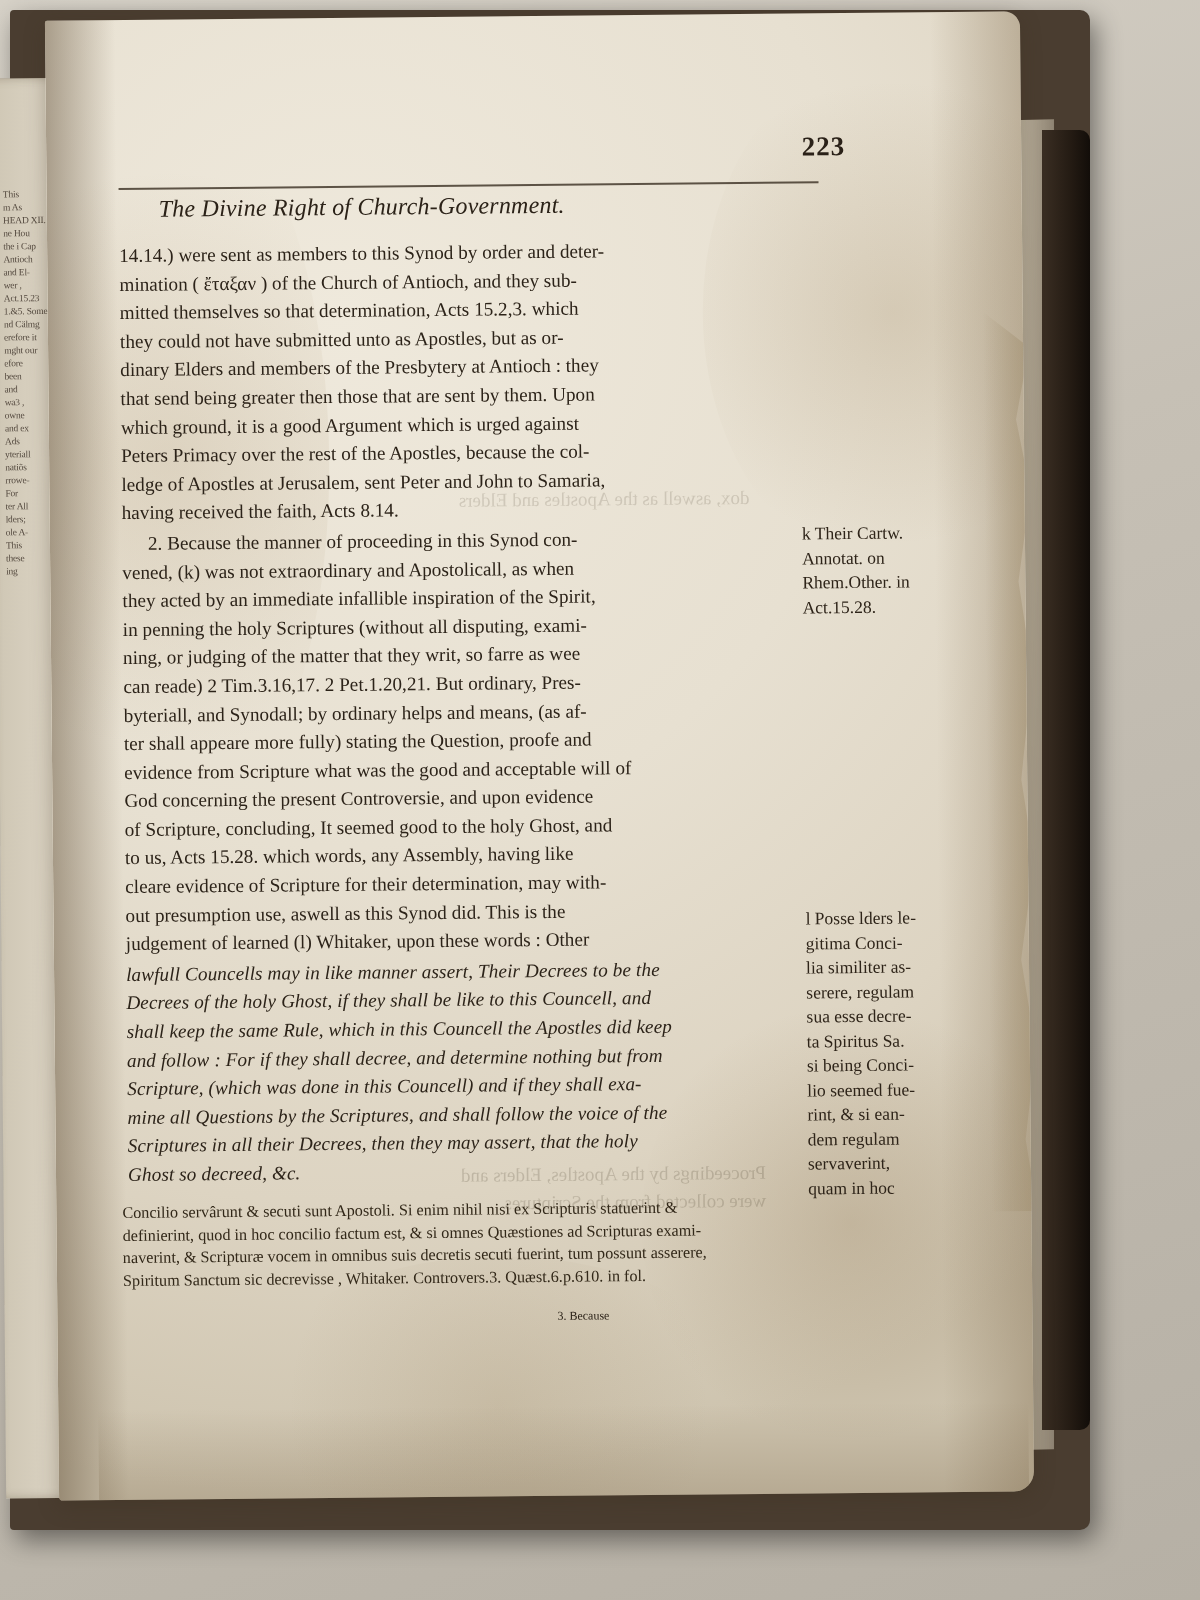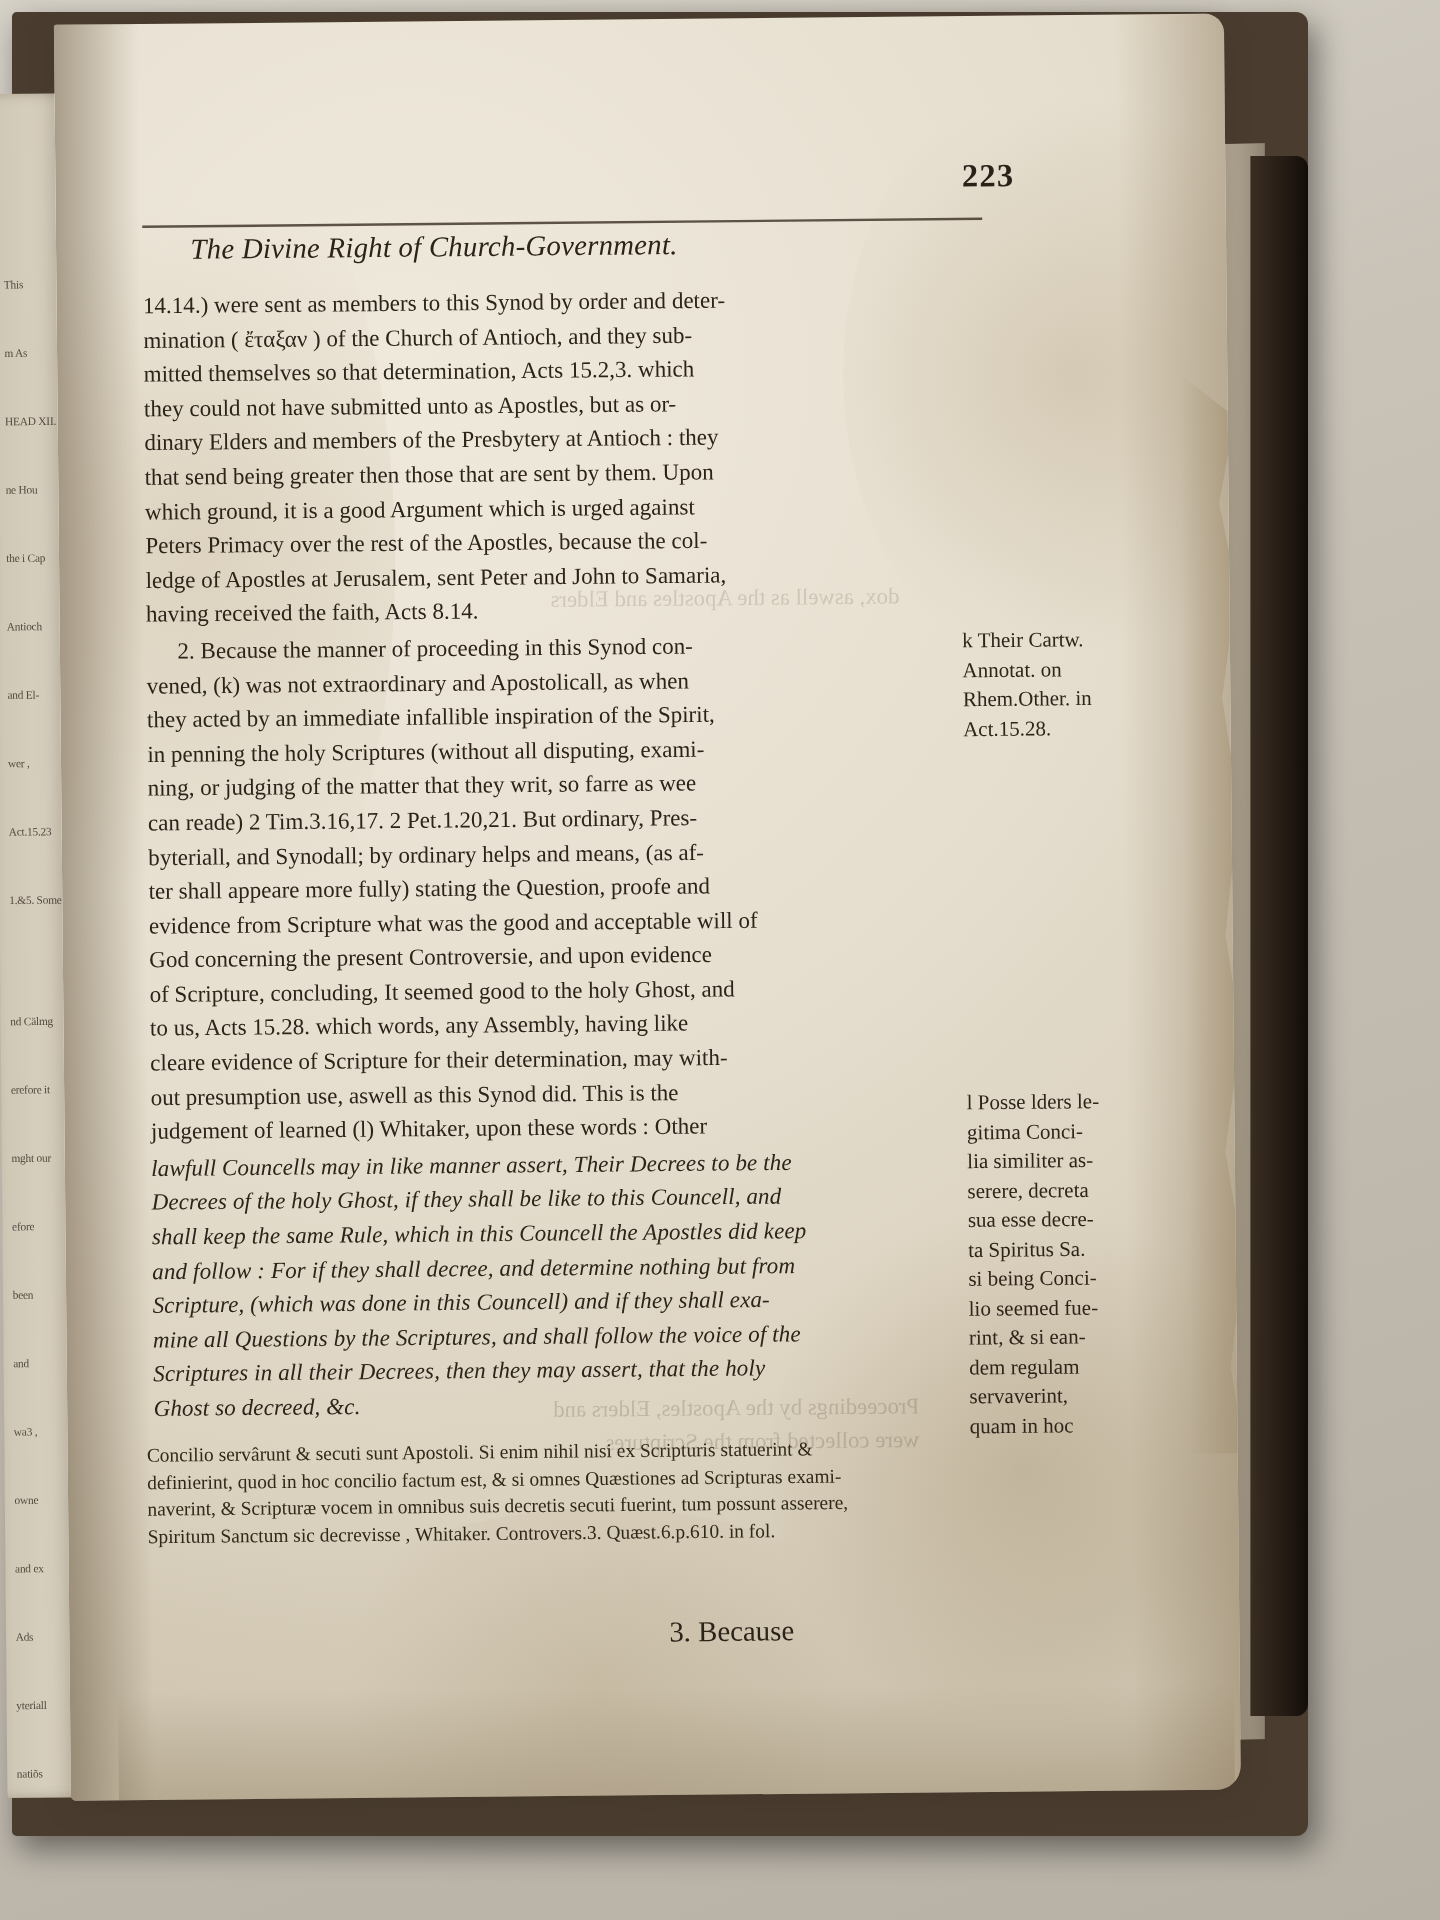--- a/index.html
+++ b/index.html
@@ -72,21 +72,21 @@
     left: 8px;
     top: 110px;
     width: 80px;
     font-size: 9.5px;
     line-height: 13px;
     color: #3c3128;
     font-family: "Liberation Serif", serif;
     opacity: 0.85;
     letter-spacing: -0.2px;
   }
-  .verso-col div { white-space: nowrap; overflow: hidden; margin-top: 44px; }
+  .verso-col div { white-space: nowrap; overflow: hidden; }
 
   
   .recto {
     position: absolute;
     left: 52px;
     top: 16px;
     width: 975px;
     height: 1480px;
     background:
       radial-gradient(120% 80% at 30% 20%, #efe9dc 0%, #e7e0d1 45%, #ddd4c2 75%, #cdc3ae 100%);
@@ -173,22 +173,22 @@
     width: 690px;
     font-size: 16.2px;
     line-height: 22.5px;
     color: #322819;
   }
   .latin-note .ln { white-space: nowrap; display: block; }
 
   .catchword {
     position: absolute;
     left: 500px;
-    top: 1332px;
-    font-size: 24px;
+    top: 1293px;
+    font-size: 12px;
     color: #2c2319;
   }
 
   
   .margin-note {
     position: absolute;
     width: 132px;
     color: #2e2419;
     font-size: 17.5px;
     line-height: 24.5px;
@@ -368,21 +368,21 @@
       <span class="ln">k Their Cartw.</span>
       <span class="ln">Annotat. on</span>
       <span class="ln">Rhem.Other. in</span>
       <span class="ln">Act.15.28.</span>
     </div>
 
     <div class="margin-note mn-l">
       <span class="ln">l Posse lders le-</span>
       <span class="ln">gitima Conci-</span>
       <span class="ln">lia similiter as-</span>
-      <span class="ln">serere, decreta</span>
+      <span class="ln">serere, regulam</span>
       <span class="ln">sua esse decre-</span>
       <span class="ln">ta Spiritus Sa.</span>
       <span class="ln">si being Conci-</span>
       <span class="ln">lio seemed fue-</span>
       <span class="ln">rint, &amp; si ean-</span>
       <span class="ln">dem regulam</span>
       <span class="ln">servaverint,</span>
       <span class="ln">quam in hoc</span>
     </div>
   </div>

